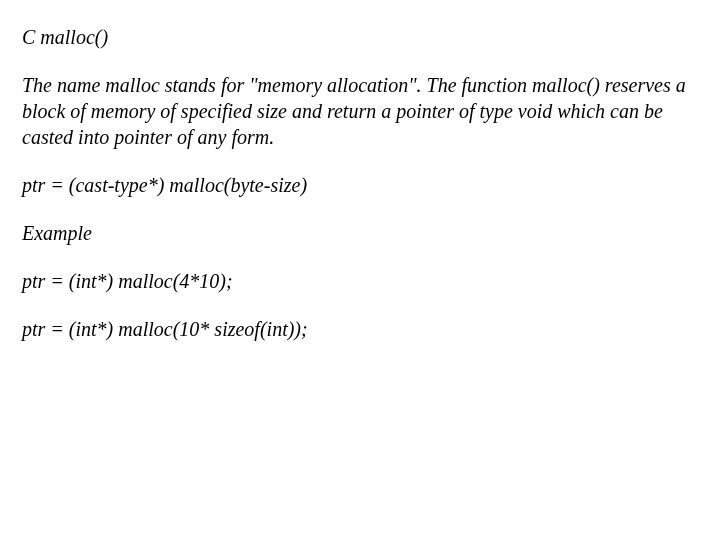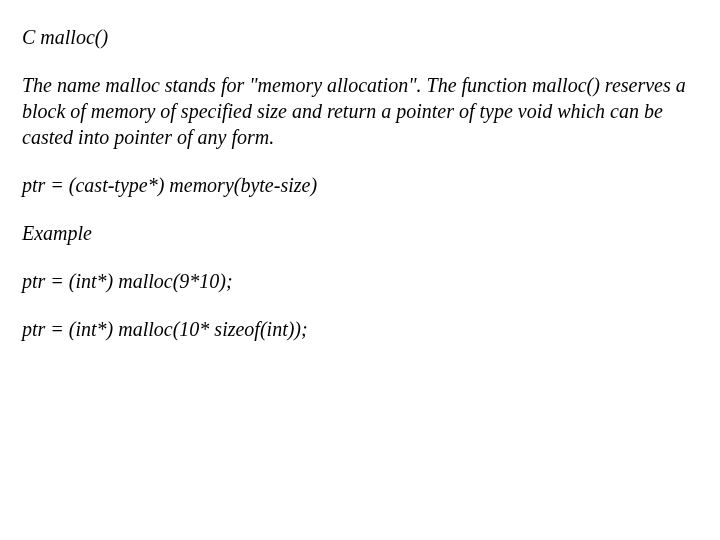--- a/index.html
+++ b/index.html
@@ -22,19 +22,19 @@
     }
   </style>
 </head>
 <body>
 
 <div class="para">C malloc()</div>
 
 <div class="para">The name malloc stands for "memory allocation".
 The function malloc() reserves a block of memory of specified size and return a pointer of type void which can be casted into pointer of any form.</div>
 
-<div class="para">ptr = (cast-type*) memory(byte-size)</div>
+<div class="para">ptr = (cast-type*) malloc(byte-size)</div>
 
 <div class="para">Example</div>
 
-<div class="para">ptr = (int*) malloc(9*10);</div>
+<div class="para">ptr = (int*) malloc(4*10);</div>
 
 <div class="para last">ptr = (int*) malloc(10* sizeof(int));</div>
 
 </body></html>

